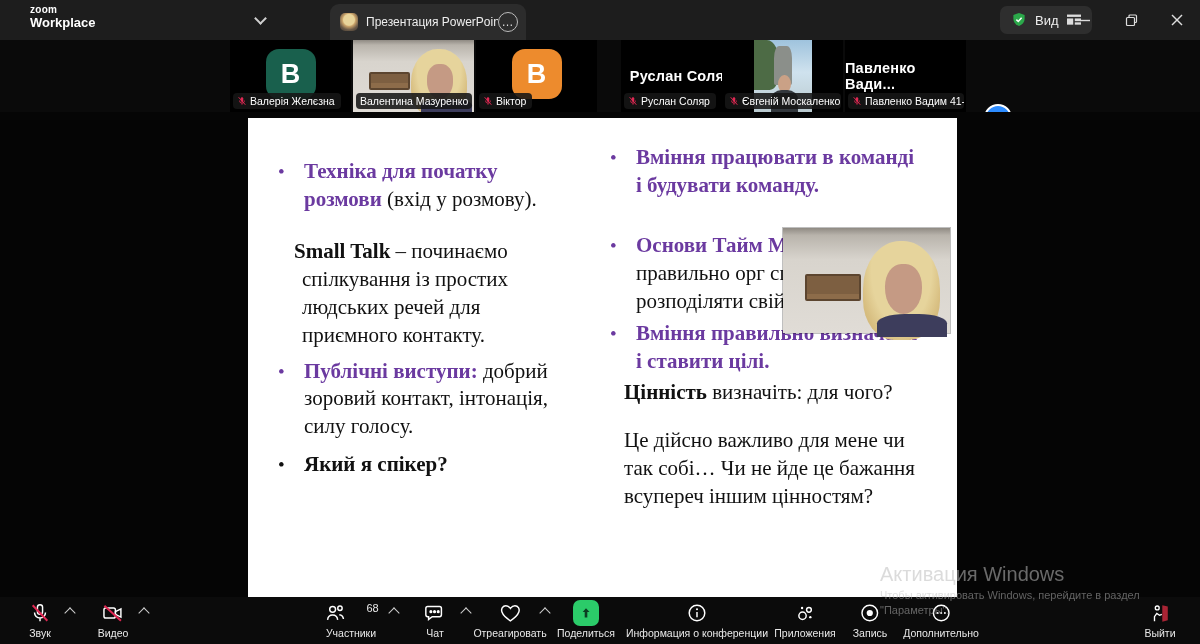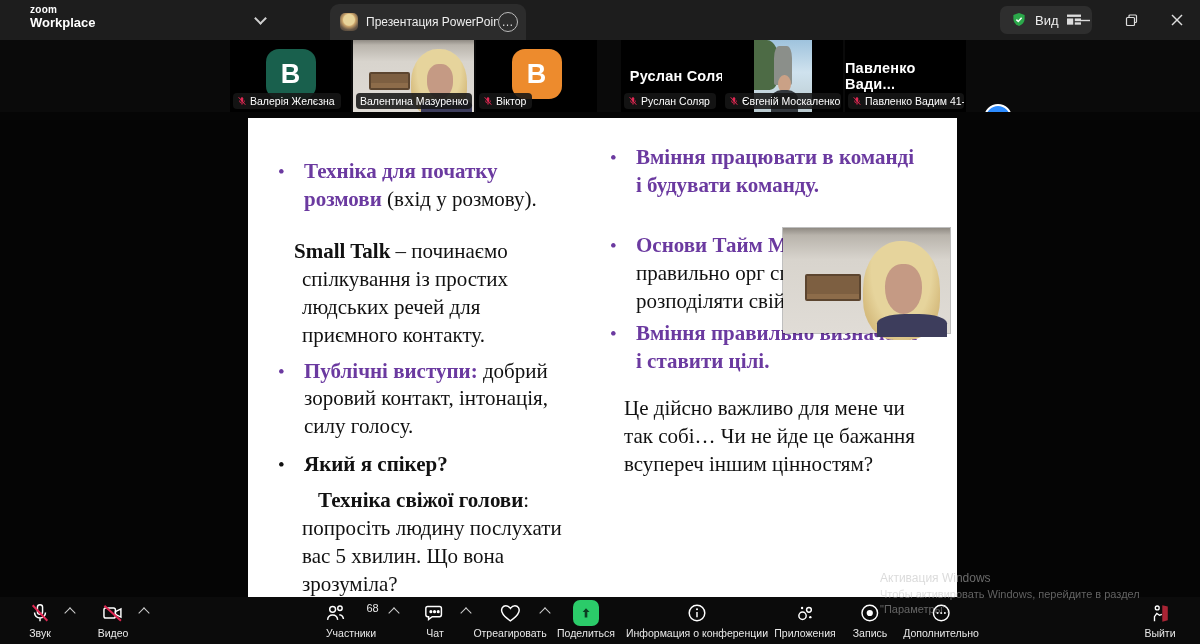--- a/index.html
+++ b/index.html
@@ -86,21 +86,21 @@
   .li .blt { flex:none; width:14px; font-size:19px; line-height:1.45; }
   .purple { color:#6b3aa0; }
   .lead-b { font-weight:700; }
   .para { font-size:21px; line-height:1.33; padding-left:24px; }
   #video-float { position:absolute; left:535px; top:110px; width:167px; height:105px; z-index:6;
                  box-shadow:0 0 0 1px rgba(0,0,0,.25); }
 
   
   #watermark { position:absolute; left:880px; top:563px; z-index:30; color:rgba(190,190,190,.55);
                pointer-events:none; }
-  #watermark .w1 { font-size:12px;margin-top:8px; }
+  #watermark .w1 { font-size:20px; }
   #watermark .w2 { font-size:11px; margin-top:3px; color:rgba(190,190,190,.5); }
 
   
   #toolbar { position:absolute; left:0; top:597px; width:1200px; height:47px; background:#0b0b0b; z-index:20; }
   .titem { position:absolute; top:4px; transform:translateX(-50%); display:flex; flex-direction:column;
            align-items:center; color:#e9e9e9; font-size:10.5px; gap:2px; white-space:nowrap; }
   .titem .ic { height:24px; display:flex; align-items:center; justify-content:space-between;gap:16px; }
   .tchev { position:absolute; top:12px; width:8px; height:8px; border-left:1.7px solid #cfcfcf;
            border-top:1.7px solid #cfcfcf; transform:rotate(45deg); }
   .count { font-size:11px; color:#e9e9e9; margin-left:3px; position:relative; top:-5px; }
@@ -268,37 +268,37 @@
         <span class="lead-b">Small Talk</span><span> – починаємо спілкування із простих людських речей для приємного контакту.</span>
       </div>
       <div class="li" style="margin-top:8px">
         <span class="blt purple">•</span>
         <div><span class="lead-b purple">Публічні виступи:</span><span> добрий зоровий контакт, інтонація, силу голосу.</span></div>
       </div>
       <div class="li" style="margin-top:10px">
         <span class="blt">•</span>
         <div><span class="lead-b">Який я спікер?</span><span></span></div>
       </div>
-      <div class="para" style="margin-top:8px;text-indent:16px">
-        <span class="lead-b">Техніка свіжої голови</span><span>: попросіть людину послухати вас 5 хвилин. Що вона зрозуміла?</span>
-      </div>
     </div>
 
     <div class="col" id="col-right">
       <div class="li">
         <span class="blt purple">•</span>
         <div><span class="lead-b purple">Вміння працювати в команді і будувати команду.</span><span></span></div>
       </div>
       <div class="li" style="margin-top:32px">
         <span class="blt purple">•</span>
         <div><span class="lead-b purple">Основи Тайм Менеджменту</span><span> правильно орг справи і розподіляти свій час.</span></div>
       </div>
       <div class="li" style="margin-top:4px">
         <span class="blt purple">•</span>
         <div><span class="lead-b purple">Вміння правильно визначати і ставити цілі.</span><span></span></div>
+      </div>
+      <div class="para" style="margin-top:4px;padding-left:14px">
+        <span class="lead-b">Цінність</span><span> визначіть: для чого?</span>
       </div>
       <div class="para" style="margin-top:20px;padding-left:14px">
         <span>Це дійсно важливо для мене чи так собі… Чи не йде це бажання всупереч іншим цінностям?</span>
       </div>
     </div>
 
     <div id="video-float">
       <div class="scene-room">
         <div class="shelf"></div>
           <div class="hair"></div>

